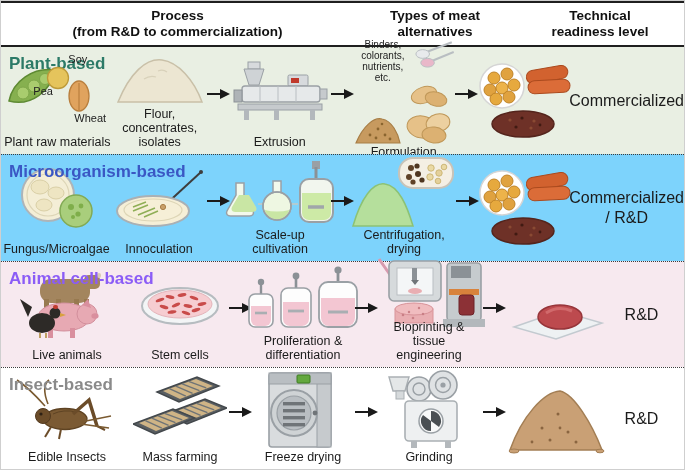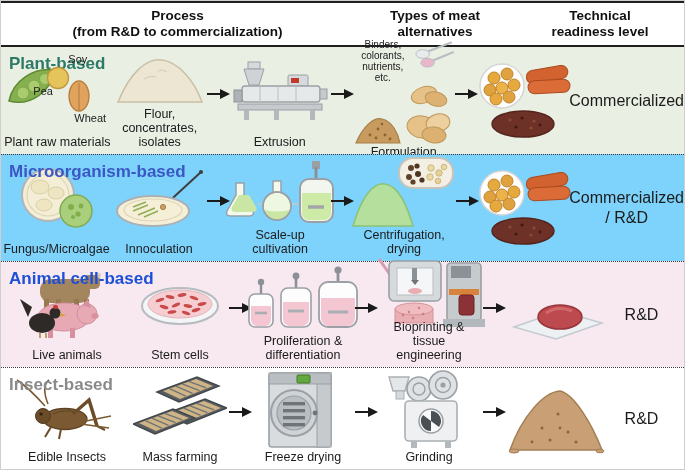--- a/index.html
+++ b/index.html
@@ -17,21 +17,21 @@
   .h-ready{width:168px;}
   
   .row{position:relative;display:flex;box-sizing:border-box;}
   .row-plant{height:107px;background:#e9efe3;}
   .row-micro{height:107px;background:#7dd3fc;border-top:1px dotted #3c3c3c;}
   .row-animal{height:106px;background:#f7e9ef;border-top:1px dotted #3c3c3c;}
   .row-insect{height:102px;background:#ffffff;border-top:1px dotted #3c3c3c;}
   .category{position:absolute;top:7px;left:8px;font-weight:bold;font-size:17px;}
   .row-plant  .category{color:#2c7a67;}
   .row-micro  .category{color:#3a57c4;}
-  .row-animal .category{color:#1d4ed8;}
+  .row-animal .category{color:#8b5cf6;}
   .row-insect .category{color:#8a8a8a;}
   
   .cell{display:flex;flex-direction:column;align-items:center;justify-content:center;box-sizing:border-box;}
   .c-type{width:132px;}
   .c-s1{width:94px;}
   .c-arr{width:26px;justify-content:center;padding-bottom:14px;}
   .c-s2{width:100px;}
   .c-s3{width:100px;}
   .c-arr3{width:30px;justify-content:center;padding-bottom:14px;}
   .c-prod{width:90px;justify-content:center;}

